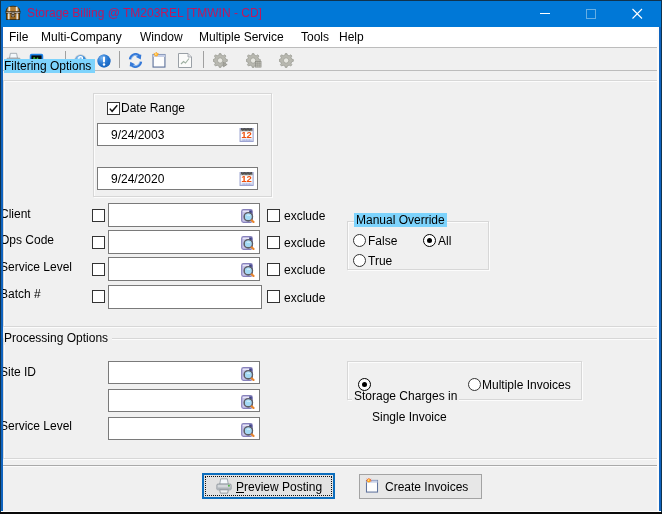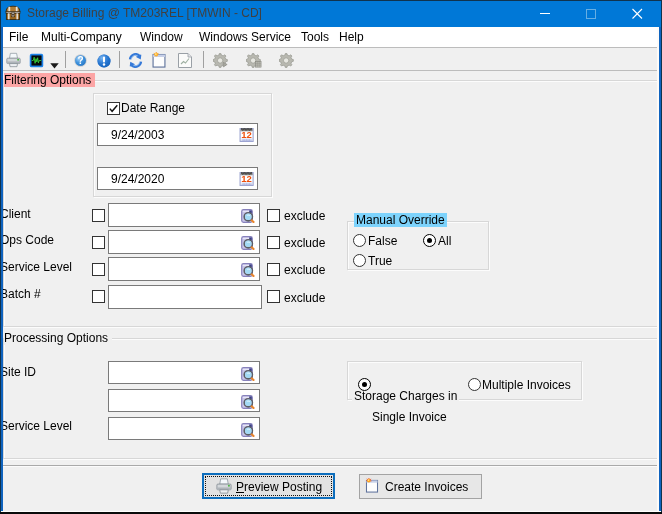--- a/index.html
+++ b/index.html
@@ -11,21 +11,21 @@
 #b-top { left:0; top:0; width:662px; height:1px; background:#10334e; }
 #b-left-black { left:0; top:0; width:1px; height:514px; background:#10334e; }
 #b-right-black { left:661px; top:0; width:1px; height:514px; background:#10334e; }
 #b-left-blue { left:1px; top:27px; width:2px; height:486px; background:#0f63be; }
 #b-right-blue { left:659px; top:27px; width:2px; height:486px; background:#0f63be; }
 #b-right-white { left:657px; top:27px; width:2px; height:485px; background:#fdfbf9; }
 #b-bot-white { left:1px; top:511px; width:660px; height:1px; background:#fffefd; }
 #b-bot-black { left:0px; top:512px; width:662px; height:2px; background:#0a0a0a; }
 
 #titlebar { left:1px; top:1px; width:660px; height:26px; background:#0078d7; }
-#title-text { left:27px; top:6px; color:#404040; font-size:12px; }
+#title-text { left:27px; top:6px; color:#be185d; font-size:12px; }
 
 .capbtn { top:1px; height:25px; width:46px; }
 #t-min { left:522px; } #t-max { left:568px; } #t-close { left:614px; }
 
 #menubar { left:1px; top:27px; width:660px; height:20px; background:#ffffff; }
 .menuitem { position:absolute; top:4px; font-size:12px; }
 #toolline1 { left:1px; top:47px; width:660px; height:1px; background:#bcbcbc; }
 #toolbar { left:1px; top:48px; width:660px; height:22px; background:#f0f0f0; }
 #toolline2 { left:1px; top:70px; width:660px; height:1px; background:#bcbcbc; }
 .tsep { position:absolute; top:3px; width:1px; height:17px; background:#a0a0a0; }
@@ -71,21 +71,21 @@
   <div class="abs capbtn" id="t-close">
     <svg width="46" height="25">
         <path d="M18.5,8 L28,17.5 M28,8 L18.5,17.5" stroke="#ffffff" stroke-width="1.1"></path>
       </svg>
   </div>
 
   <div class="abs" id="menubar"></div>
   <div class="abs menuitem" style="left:9px;top:30px;">File</div>
   <div class="abs menuitem" style="left:41px;top:30px;">Multi-Company</div>
   <div class="abs menuitem" style="left:140px;top:30px;">Window</div>
-  <div class="abs menuitem" style="left:199px;top:30px;">Windows Service</div>
+  <div class="abs menuitem" style="left:199px;top:30px;">Multiple Service</div>
   <div class="abs menuitem" style="left:301px;top:30px;">Tools</div>
   <div class="abs menuitem" style="left:339px;top:30px;">Help</div>
 
   <div class="abs" id="toolline1"></div>
   <div class="abs" id="toolbar">
     <div class="tsep" style="left:64px;"></div>
     <div class="tsep" style="left:118px;"></div>
     <div class="tsep" style="left:202px;"></div>
   </div>
 
@@ -191,21 +191,21 @@
     <svg width="16" height="15" viewBox="0 0 18 17">
       <g fill="#b8b8b0" stroke="#8f9088" stroke-width="0.7">
       <path d="M7,0.7 L9,0.7 L9.5,2.5 L11.5,3.2 L13.2,2 L14.6,3.4 L13.6,5.1 L14.4,7 L16.2,7.4 L16.2,9.4 L14.4,9.9 L13.6,11.8 L14.6,13.4 L13.2,14.8 L11.5,13.8 L9.5,14.5 L9,16.3 L7,16.3 L6.5,14.5 L4.5,13.8 L2.9,14.8 L1.5,13.4 L2.5,11.8 L1.7,9.9 L0,9.4 L0,7.4 L1.7,7 L2.5,5.1 L1.5,3.4 L2.9,2 L4.5,3.2 L6.5,2.5 Z"></path>
       <circle cx="8" cy="8.5" r="3" fill="#e7e7e1"></circle>
       </g>
     </svg>
   </div>
   <div class="abs" id="toolline2"></div>
 
   <div class="abs gbox" style="left:3px;top:80px;width:655px;height:247px;"></div>
-  <div class="abs lbl" style="left:4px;top:73px;background:#fca5a5;padding-right:4px;">Filtering Options</div>
+  <div class="abs lbl" style="left:4px;top:59px;background:#7dd3fc;padding-right:4px;">Filtering Options</div>
 
   <div class="abs gbox" style="left:93px;top:93px;width:179px;height:104px;"></div>
   <div class="abs cb" style="left:107px;top:102px;"></div>
   <svg class="abs" style="left:107px;top:102px;" width="13" height="13">
       <path d="M2.8,6.6 L5.1,9.3 L10.3,3.2" stroke="#111" stroke-width="1.4" fill="none"></path>
     </svg>
   <div class="abs lbl" style="left:121px;top:101px;">Date Range</div>
   <div class="abs field" style="left:97px;top:123px;width:161px;height:23px;"></div>
   <div class="abs lbl" style="left:111px;top:128px;">9/24/2003</div>
   <div class="abs cal" style="left:239px;top:127px;"><svg width="15" height="15" viewBox="0 0 14 15">

